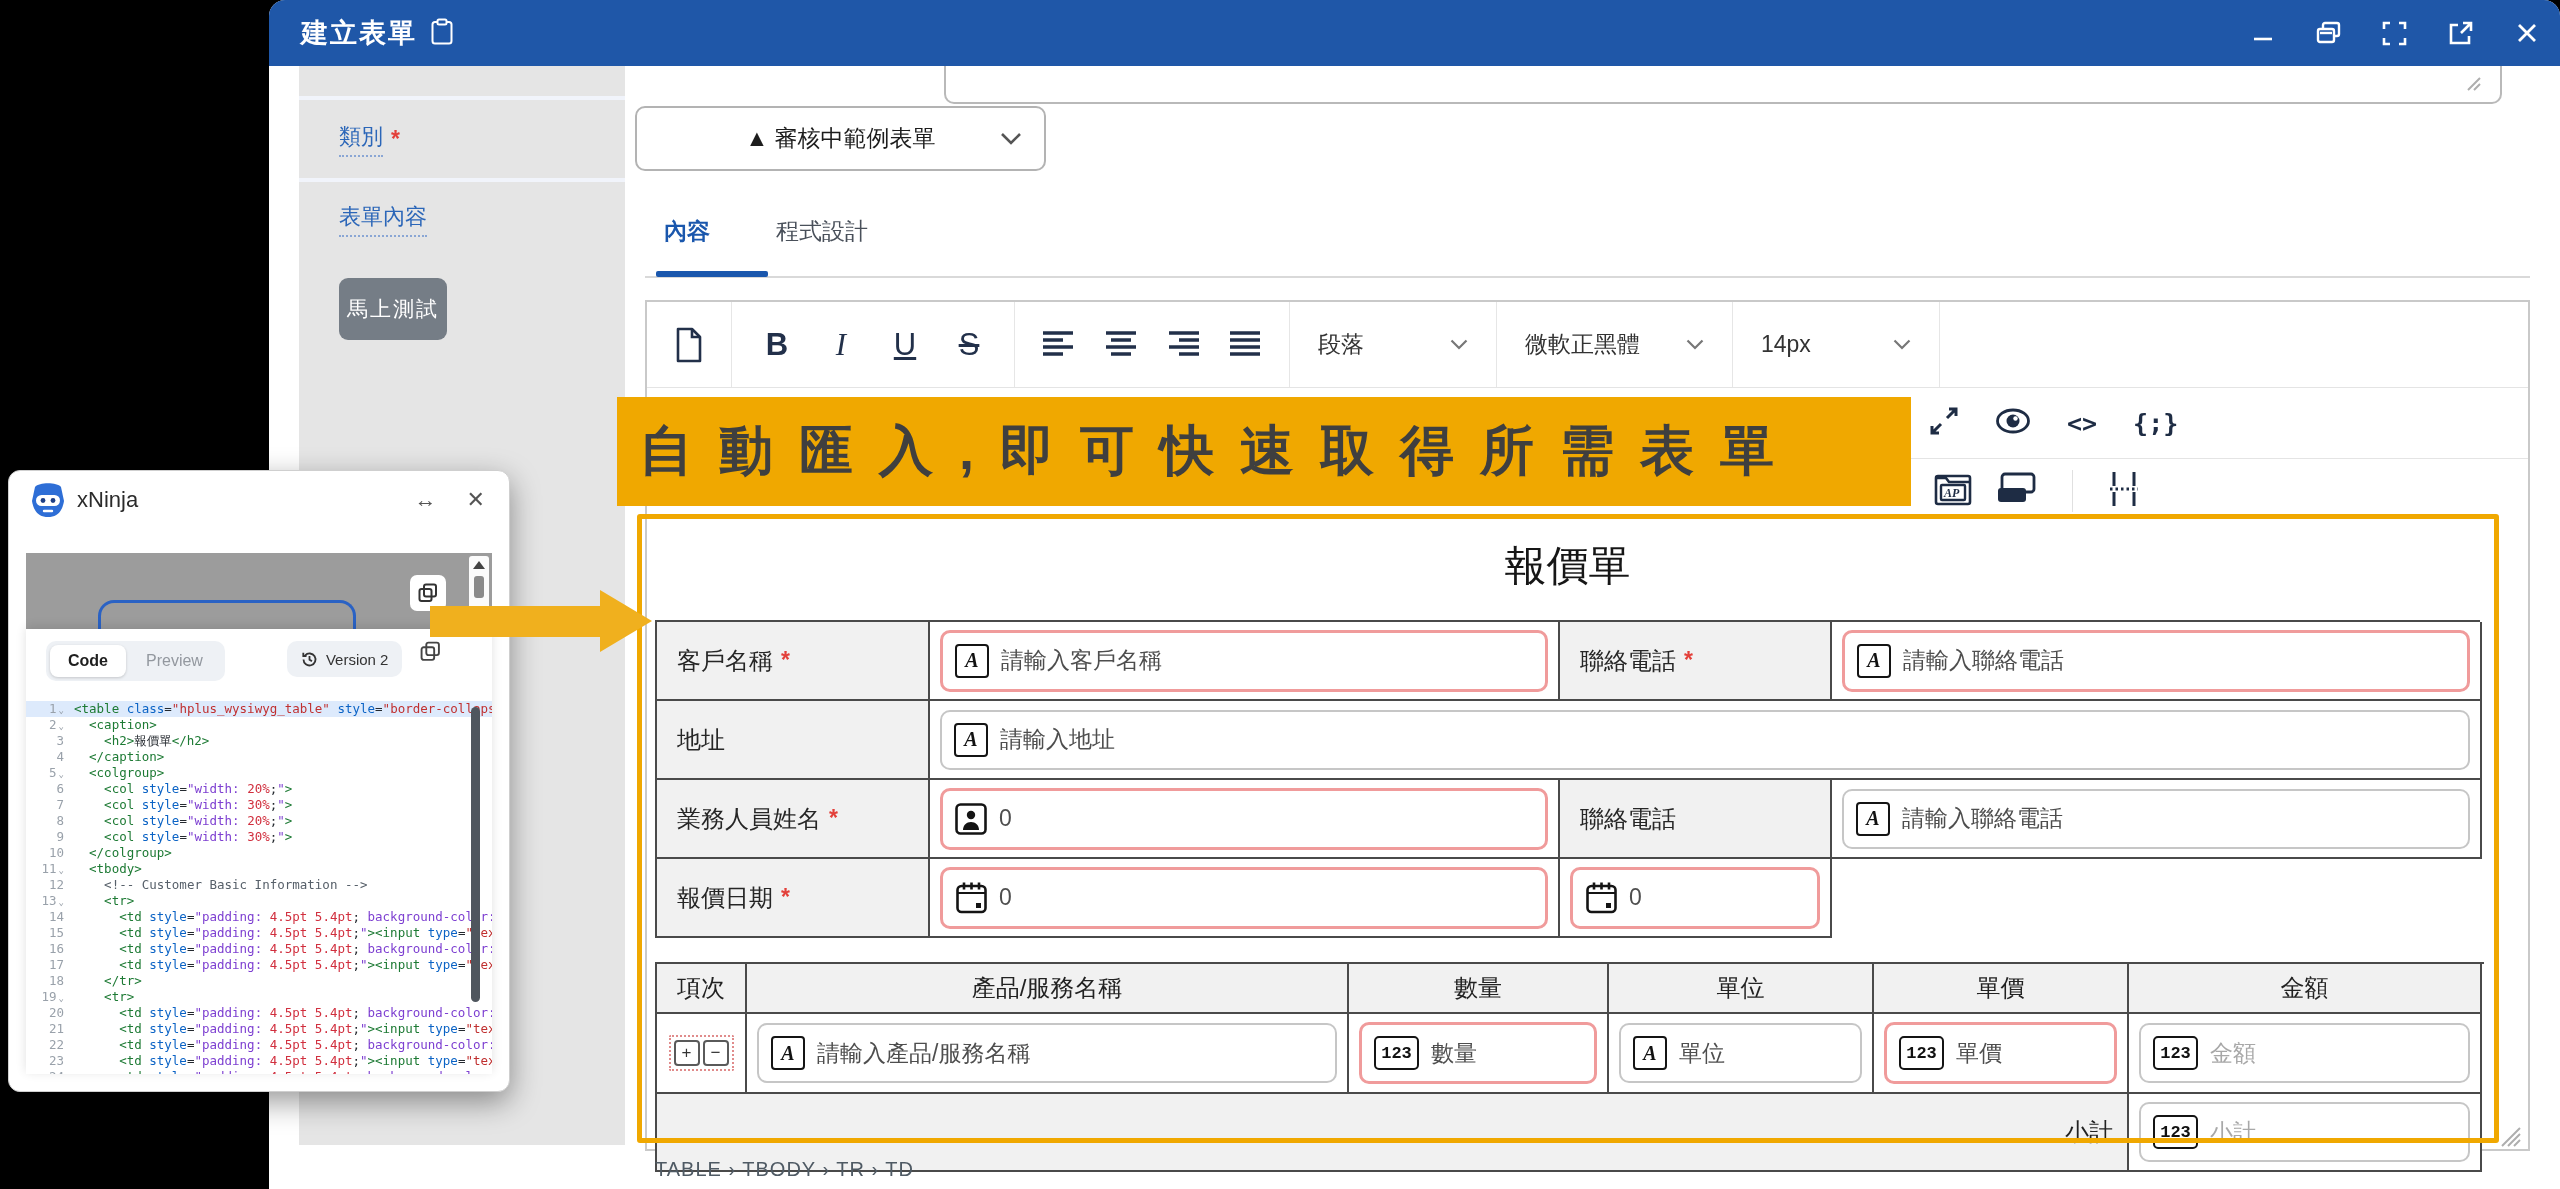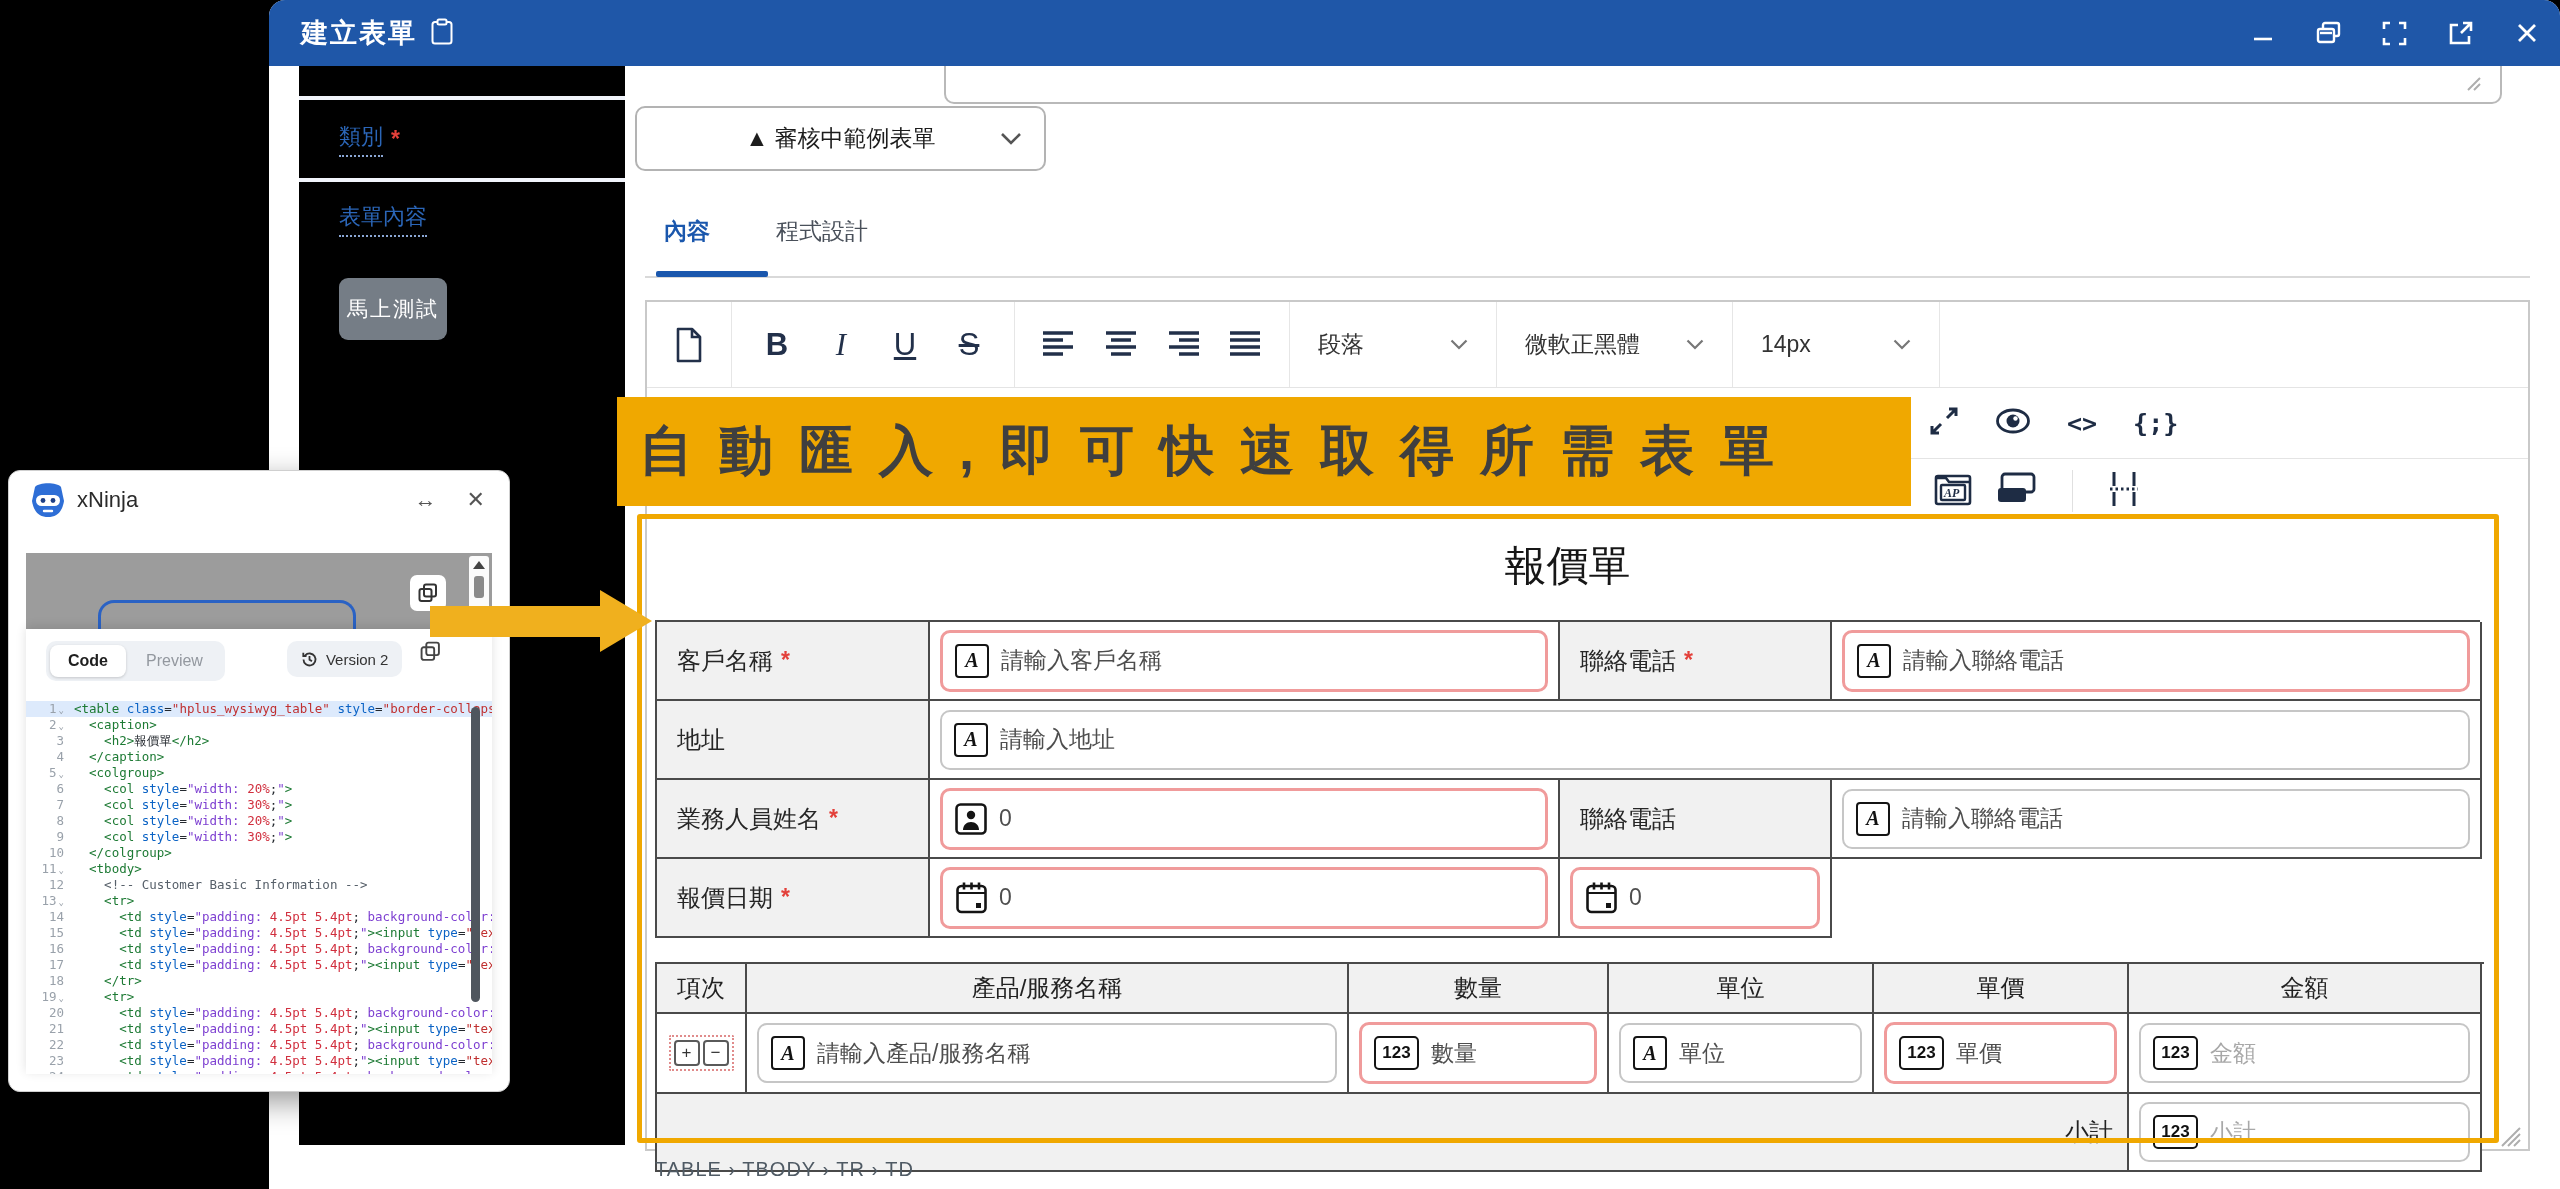--- a/index.html
+++ b/index.html
@@ -8,21 +8,21 @@
   
   .win{position:absolute;left:269px;top:0;width:2291px;height:1189px;background:#fff;
        border-radius:16px 16px 0 0;}
   .titlebar{position:absolute;left:0;top:0;width:100%;height:66px;background:#1f57a8;
             border-radius:16px 16px 0 0;display:flex;align-items:center;}
   .title{color:#fff;font-size:27px;font-weight:bold;letter-spacing:2px;margin-left:32px;}
   .titleclip{margin-left:14px;}
   .controls{position:absolute;right:20px;top:0;height:66px;display:flex;align-items:center;gap:39px;}
   .ctl{width:27px;height:27px;display:flex;align-items:center;justify-content:center;cursor:pointer;}
   
-  .sidebar{position:absolute;left:30px;top:66px;width:326px;height:1079px;background:#000000;}
+  .sidebar{position:absolute;left:30px;top:66px;width:326px;height:1079px;background:#e5e5e5;}
   .srow{border-bottom:4px solid #f1f4fb;padding-left:40px;display:flex;align-items:center;}
   .srow0{height:30px;}
   .srow1{height:78px;}
   .srow2{height:74px;border-bottom:none;}
   .slink{color:#2b66b8;font-size:22px;border-bottom:2px dotted #8aa6d4;padding-bottom:3px;cursor:pointer;}
   .star{color:#e3403a;font-size:23px;margin-left:8px;font-weight:bold;}
   .testbtn{margin:22px 0 0 40px;width:108px;height:62px;background:#757d86;color:#fff;border:none;
            border-radius:9px;font-size:21px;letter-spacing:2px;font-family:inherit;cursor:pointer;}
   
   .partialinput{position:absolute;left:944px;top:66px;width:1554px;height:36px;
@@ -83,21 +83,21 @@
   .hcell{height:50px;justify-content:center;background:#f1f1f1;font-size:24px;color:#222;}
   .rcell{height:80px;}
   .sub1{grid-column:1/6;height:78px;background:#f1f1f1;justify-content:flex-end;
         padding-right:14px;font-size:24px;color:#222;}
   .subf{height:78px;}
   .ph-light{color:#a8a8a8;}
   .icA{width:30px;height:30px;border:2.5px solid #141414;border-radius:4px;display:flex;flex:none;
        align-items:center;justify-content:center;
        font-family:"Liberation Serif",serif;font-style:italic;font-weight:bold;font-size:20px;color:#111;}
   .ic123{min-width:41px;height:30px;border:2.5px solid #141414;border-radius:5px;display:flex;flex:none;
-         align-items:center;justify-content:center;font-size:17px;font-weight:bold;color:#111;}
+         align-items:center;justify-content:center;font-size:17px;font-weight:bold;color:#111;font-family:Liberation Mono, monospace;}
   .icbox{width:32px;height:32px;display:flex;align-items:center;justify-content:center;flex:none;}
   .pmwrap{margin:0 auto;border:2px dotted #e08b8b;padding:3px;display:flex;gap:3px;border-radius:2px;}
   .pmbtn{width:26px;height:26px;border:2px solid #5a5a5a;border-radius:4px;background:#fff;font-size:17px;
          color:#333;display:flex;align-items:center;justify-content:center;cursor:pointer;font-family:inherit;}
   
   .breadcrumb{position:absolute;left:655px;top:1158px;font-size:20px;color:#4f5a64;letter-spacing:1px;z-index:3;}
   
   .popup{position:absolute;left:8px;top:470px;width:500px;height:620px;background:#fff;border-radius:12px;
          border:1px solid #cfcfcf;box-shadow:0 10px 30px rgba(0,0,0,.4);z-index:20;}
   .phead{position:absolute;left:0;top:0;width:100%;height:58px;display:flex;align-items:center;}

